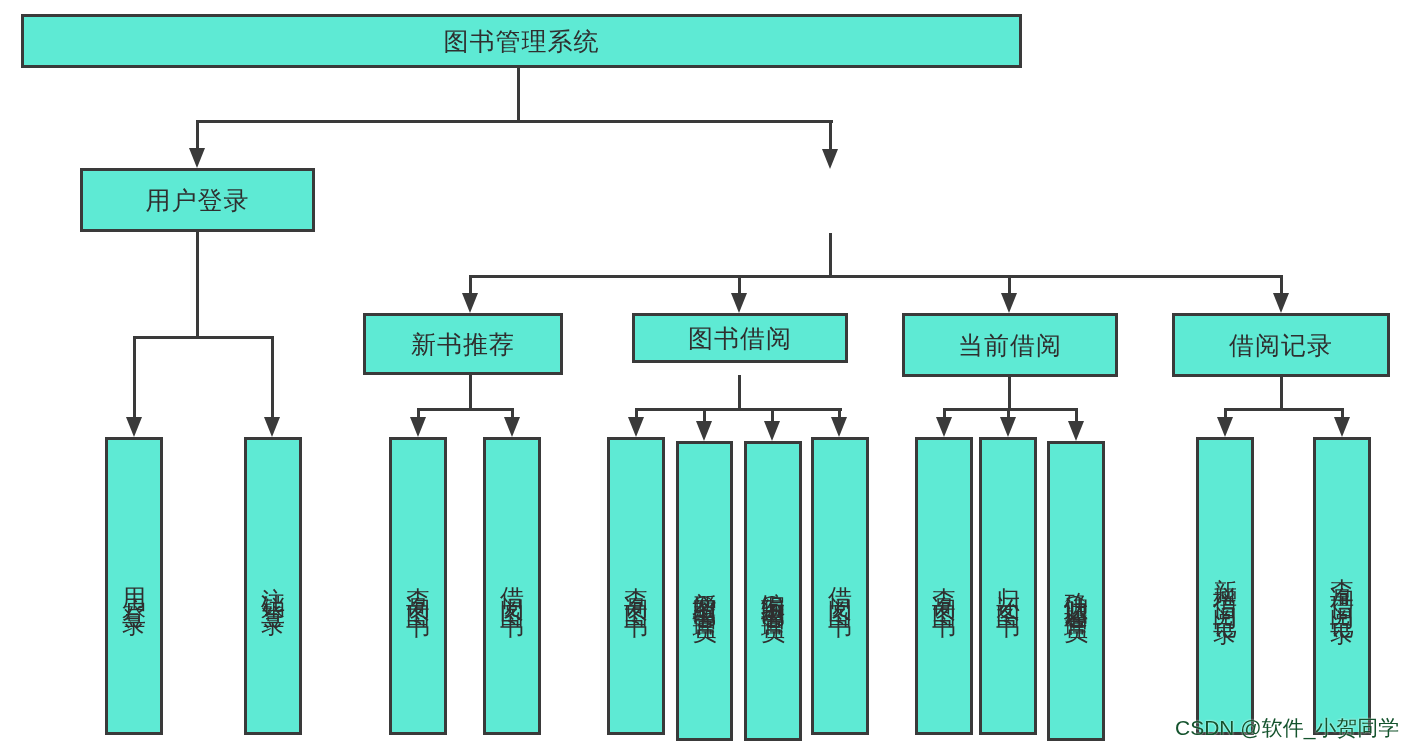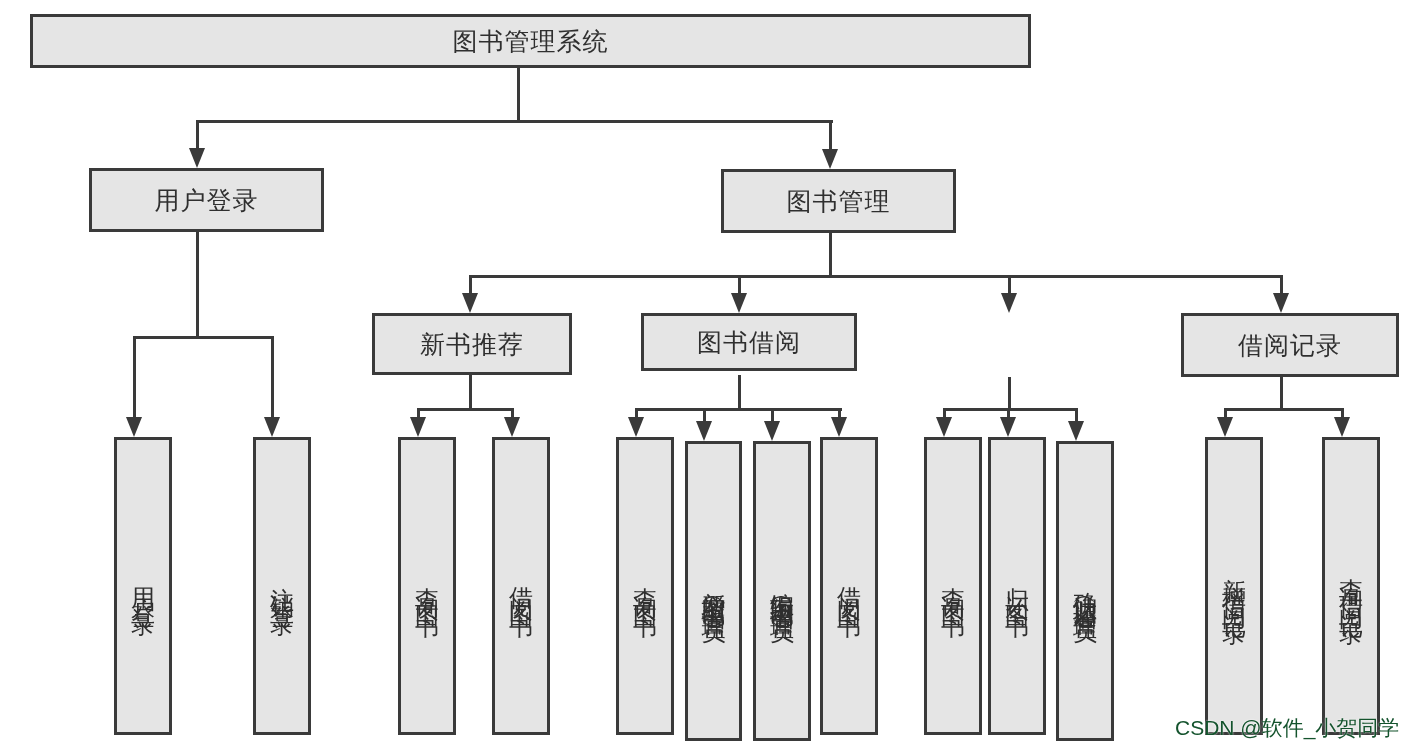--- a/index.html
+++ b/index.html
@@ -1,23 +1,23 @@
 <!DOCTYPE html>
 <html><head>
 <meta charset="utf-8">
 <style>
   html,body{margin:0;padding:0;background:#ffffff;}
   .canvas{
     position:relative;width:1405px;height:747px;background:#ffffff;
     font-family:"Liberation Sans", sans-serif;overflow:hidden;
   }
   .node{
-    position:absolute;background:#e5e5e5;border:3px solid #3a3a3a;
+    position:absolute;background:#5eead4;border:3px solid #3a3a3a;
     box-sizing:border-box;display:flex;align-items:center;justify-content:center;
-    color:#2f2f2f;text-align:right;margin-left:9px;
+    color:#2f2f2f;text-align:right;
   }
   .h-node{font-size:25px;letter-spacing:1px;white-space:nowrap;}
   .v-node{
     writing-mode:vertical-rl;text-orientation:mixed;
     font-size:24px;letter-spacing:9px;line-height:1;
   }
   .v-node.long{letter-spacing:4px;}
   .line{position:absolute;background:#3a3a3a;}
   .arrow{
     position:absolute;width:0;height:0;
@@ -38,42 +38,42 @@
   <div class="node h-node" style="left:21px;top:14px;width:1001px;height:54px">图书管理系统</div>
 
   <div class="line" style="left:517px;top:68px;width:3px;height:54px"></div>
   <div class="line" style="left:196px;top:120px;width:637px;height:3px"></div>
   <div class="line" style="left:196px;top:120px;width:3px;height:32px"></div>
   <div class="arrow" style="left:189px;top:148px"></div>
   <div class="line" style="left:829px;top:120px;width:3px;height:32px"></div>
   <div class="arrow" style="left:822px;top:149px"></div>
 
   <div class="node h-node" style="left:80px;top:168px;width:235px;height:64px">用户登录</div>
-  <div class="node h-node" style="left:712px;top:169px;width:235px;height:64px">图书管理</div>
 
   <div class="line" style="left:196px;top:232px;width:3px;height:104px"></div>
   <div class="line" style="left:133px;top:336px;width:141px;height:3px"></div>
   <div class="line" style="left:133px;top:336px;width:3px;height:84px"></div>
   <div class="arrow" style="left:126px;top:417px"></div>
   <div class="line" style="left:271px;top:336px;width:3px;height:84px"></div>
   <div class="arrow" style="left:264px;top:417px"></div>
 
   <div class="line" style="left:829px;top:233px;width:3px;height:42px"></div>
   <div class="line" style="left:469px;top:275px;width:814px;height:3px"></div>
   <div class="line" style="left:469px;top:275px;width:3px;height:22px"></div>
   <div class="arrow" style="left:462px;top:293px"></div>
   <div class="line" style="left:738px;top:275px;width:3px;height:22px"></div>
   <div class="arrow" style="left:731px;top:293px"></div>
   <div class="line" style="left:1008px;top:275px;width:3px;height:22px"></div>
   <div class="arrow" style="left:1001px;top:293px"></div>
   <div class="line" style="left:1280px;top:275px;width:3px;height:22px"></div>
   <div class="arrow" style="left:1273px;top:293px"></div>
 
   <div class="node h-node" style="left:363px;top:313px;width:200px;height:62px">新书推荐</div>
-  <div class="node h-node" style="left:632px;top:313px;width:216px;height:58px">图书借阅</div>
+  <div class="node h-node" style="left:632px;top:313px;width:216px;height:50px">图书借阅</div>
+  <div class="node h-node" style="left:902px;top:313px;width:216px;height:64px">当前借阅</div>
   <div class="node h-node" style="left:1172px;top:313px;width:218px;height:64px">借阅记录</div>
 
   <div class="line" style="left:469px;top:375px;width:3px;height:36px"></div>
   <div class="line" style="left:417px;top:408px;width:97px;height:3px"></div>
   <div class="line" style="left:417px;top:408px;width:3px;height:13px"></div>
   <div class="arrow" style="left:410px;top:417px"></div>
   <div class="line" style="left:511px;top:408px;width:3px;height:13px"></div>
   <div class="arrow" style="left:504px;top:417px"></div>
 
   <div class="line" style="left:738px;top:375px;width:3px;height:36px"></div>

